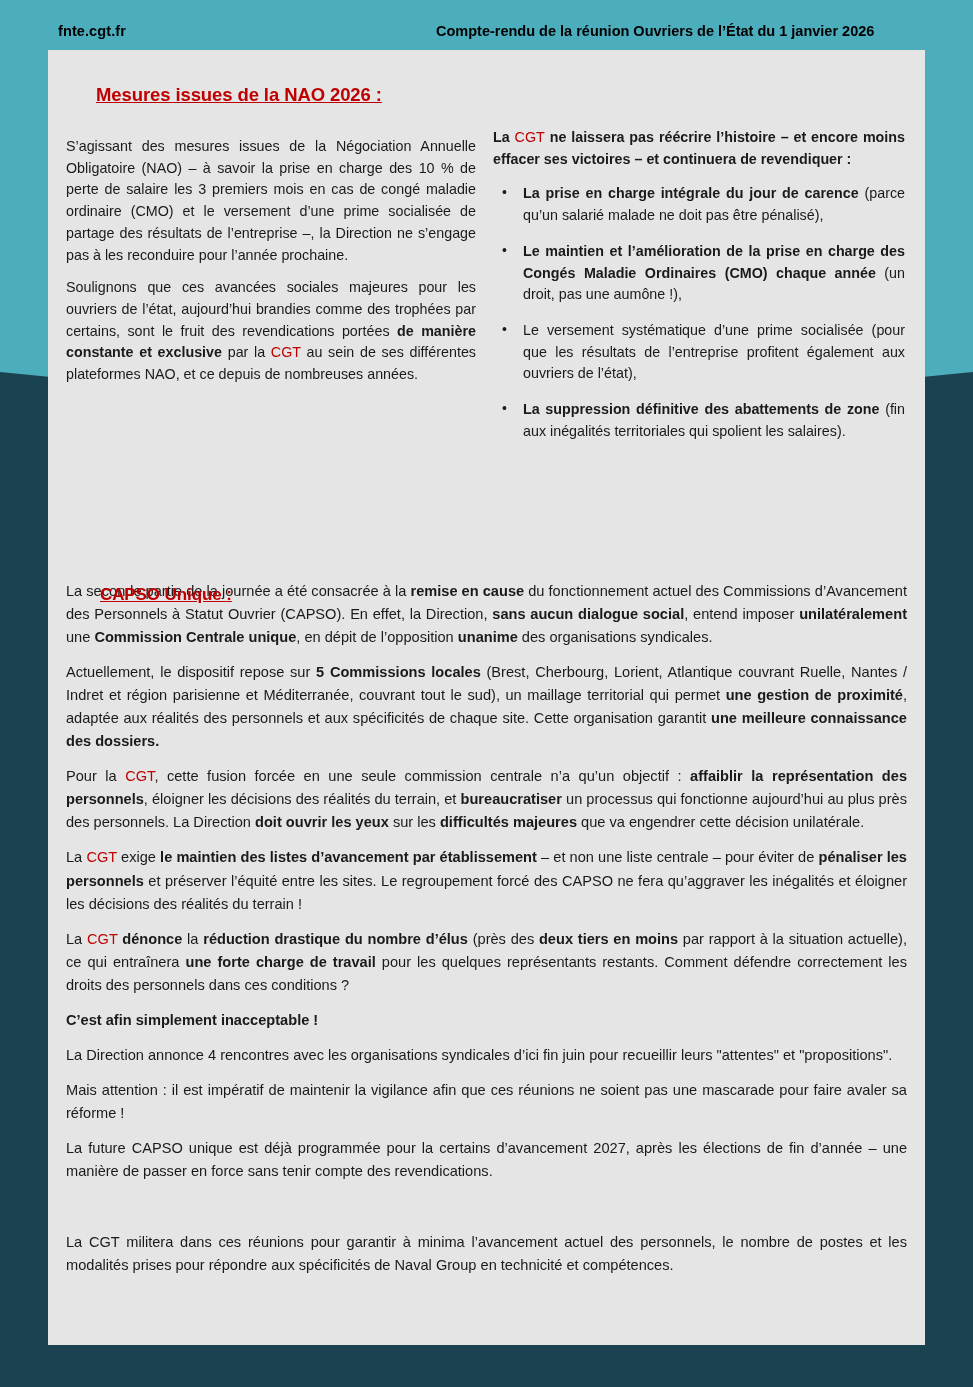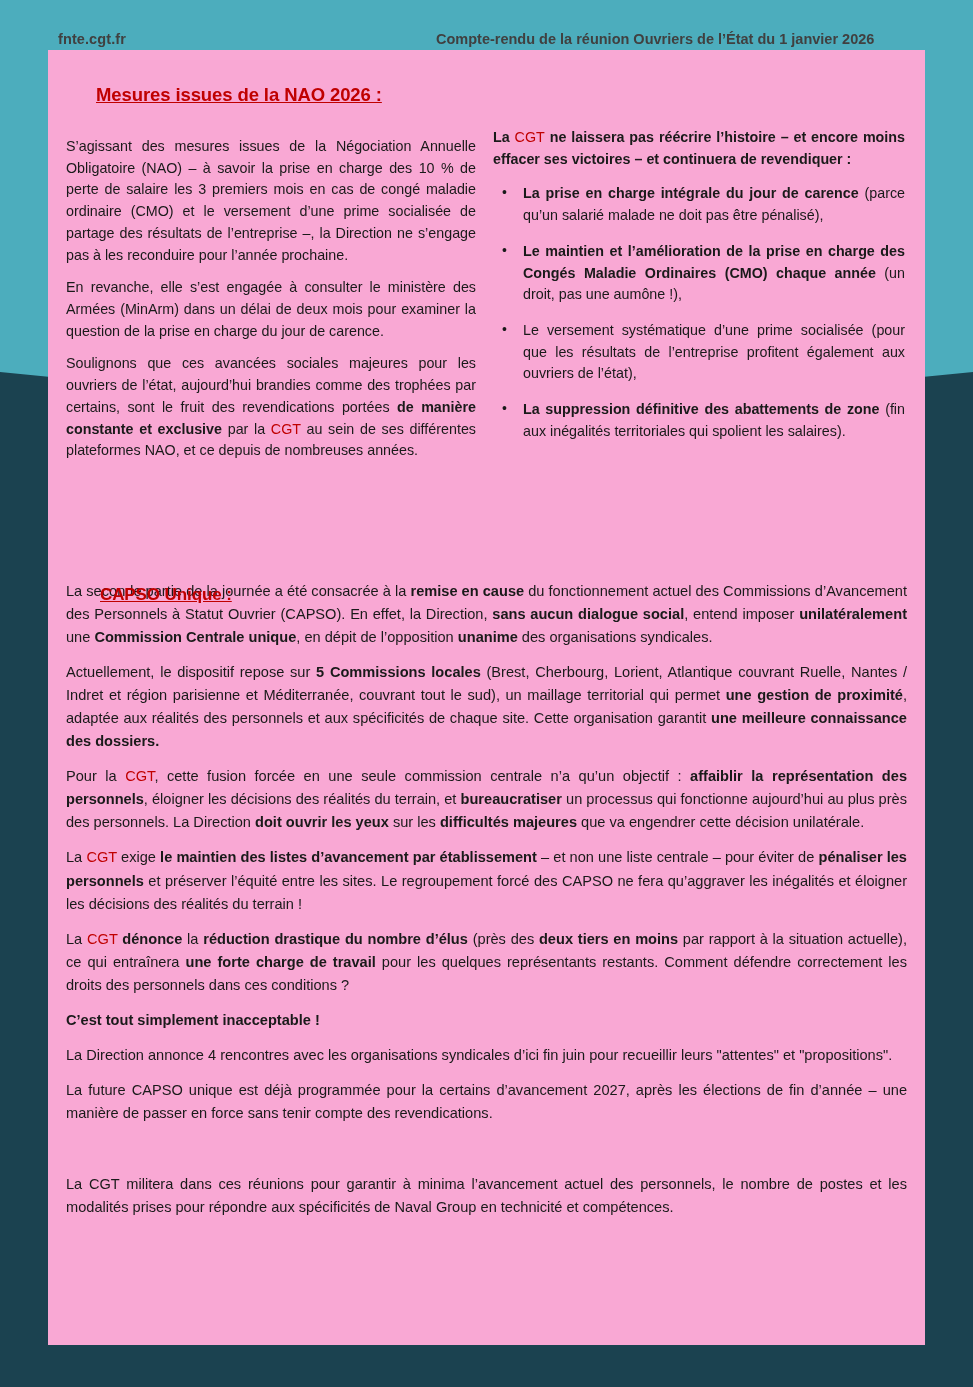--- a/index.html
+++ b/index.html
@@ -35,27 +35,27 @@
       486px 420px,
       973px 372px,
       973px 1387px,
       0 1387px
     );
   }
 
   
   #header {
     position: absolute;
-    left: 0; top: 16px;
+    left: 0; top: 8px;
     width: 973px;
     height: 62px;
     z-index: 3;
     display: flex;
     align-items: center;
-    color: #404040;
+    color: #000000;
     font-weight: bold;
     font-size: 14.5px;
   }
   #site-url {
     position: absolute;
     left: 58px;
     top: 15px;
     letter-spacing: 0.1px;
   }
   #header-title {
@@ -65,21 +65,21 @@
     white-space: nowrap;
   }
 
   
   #sheet {
     position: absolute;
     left: 48px;
     top: 50px;
     width: 877px;
     height: 1295px;
-    background: #f9a8d4;
+    background: #e5e5e5;
     z-index: 2;
     box-sizing: border-box;
     padding: 0;
   }
 
   
   .doc {
     position: absolute;
     left: 0; top: 0;
     width: 877px;
@@ -187,21 +187,20 @@
 </div>
 
 <div id="sheet">
   <div class="doc">
 
     <div id="title-nao" class="section-title">Mesures issues de la NAO 2026 :</div>
 
     <div id="two-col">
       <div id="col-left">
           <p><span>S’agissant des mesures issues de la Négociation Annuelle Obligatoire (NAO) – à savoir la prise en charge des 10 % de perte de salaire les 3 premiers mois en cas de congé maladie ordinaire (CMO) et le versement d’une prime socialisée de partage des résultats de l’entreprise –, la Direction ne s’engage pas à les reconduire pour l’année prochaine.</span></p>
-          <p><span>En revanche, elle s’est engagée à consulter le ministère des Armées (MinArm) dans un délai de deux mois pour examiner la question de la prise en charge du jour de carence.</span></p>
           <p><span>Soulignons que ces avancées sociales majeures pour les ouvriers de l’état, aujourd’hui brandies comme des trophées par certains, sont le fruit des revendications portées </span><span style="font-weight: bold;">de manière constante et exclusive</span><span> par la </span><span class="cgt">CGT</span><span> au sein de ses différentes plateformes NAO, et ce depuis de nombreuses années.</span></p>
         </div>
 
       <div id="col-right">
         <p><span style="font-weight: bold;">La </span><span class="cgt">CGT</span><span style="font-weight: bold;"> ne laissera pas réécrire l’histoire – et encore moins effacer ses victoires – et continuera de revendiquer :</span></p>
         <ul class="reqs">
             <li><span class="bullet">•</span><span style="font-weight: bold;">La prise en charge intégrale du jour de carence</span><span> (parce qu’un salarié malade ne doit pas être pénalisé),</span></li>
             <li><span class="bullet">•</span><span style="font-weight: bold;">Le maintien et l’amélioration de la prise en charge des Congés Maladie Ordinaires (CMO) chaque année</span><span> (un droit, pas une aumône !),</span></li>
             <li><span class="bullet">•</span><span style="font-weight: normal;">Le versement systématique d’une prime socialisée</span><span> (pour que les résultats de l’entreprise profitent également aux ouvriers de l’état),</span></li>
             <li><span class="bullet">•</span><span style="font-weight: bold;">La suppression définitive des abattements de zone</span><span> (fin aux inégalités territoriales qui spolient les salaires).</span></li>
@@ -210,20 +209,21 @@
     </div>
 
     <div id="title-capso" class="section-title">CAPSO Unique :</div>
 
     <div id="lower">
         <p><span>La seconde partie de la journée a été consacrée à la </span><span style="font-weight: bold;">remise en cause</span><span> du fonctionnement actuel des Commissions d’Avancement des Personnels à Statut Ouvrier (CAPSO). En effet, la Direction, </span><span style="font-weight: bold;">sans aucun dialogue social</span><span>, entend imposer </span><span style="font-weight: bold;">unilatéralement</span><span> une </span><span style="font-weight: bold;">Commission Centrale unique</span><span>, en dépit de l’opposition </span><span style="font-weight: bold;">unanime</span><span> des organisations syndicales.</span></p>
         <p><span>Actuellement, le dispositif repose sur </span><span style="font-weight: bold;">5 Commissions locales</span><span> (Brest, Cherbourg, Lorient, Atlantique couvrant Ruelle, Nantes / Indret et région parisienne et Méditerranée, couvrant tout le sud), un maillage territorial qui permet </span><span style="font-weight: bold;">une gestion de proximité</span><span>, adaptée aux réalités des personnels et aux spécificités de chaque site. Cette organisation garantit </span><span style="font-weight: bold;">une meilleure connaissance des dossiers.</span></p>
         <p><span>Pour la </span><span class="cgt">CGT</span><span>, cette fusion forcée en une seule commission centrale n’a qu’un objectif : </span><span style="font-weight: bold;">affaiblir la représentation des personnels</span><span>, éloigner les décisions des réalités du terrain, et </span><span style="font-weight: bold;">bureaucratiser</span><span> un processus qui fonctionne aujourd’hui au plus près des personnels. La Direction </span><span style="font-weight: bold;">doit ouvrir les yeux</span><span> sur les </span><span style="font-weight: bold;">difficultés majeures</span><span> que va engendrer cette décision unilatérale.</span></p>
         <p><span>La </span><span class="cgt">CGT</span><span> exige </span><span style="font-weight: bold;">le maintien des listes d’avancement par établissement</span><span> – et non une liste centrale – pour éviter de </span><span style="font-weight: bold;">pénaliser les personnels</span><span> et préserver l’équité entre les sites. Le regroupement forcé des CAPSO ne fera qu’aggraver les inégalités et éloigner les décisions des réalités du terrain !</span></p>
         <p><span>La </span><span class="cgt">CGT</span><span> </span><span style="font-weight: bold;">dénonce</span><span> la </span><span style="font-weight: bold;">réduction drastique du nombre d’élus</span><span> (près des </span><span style="font-weight: bold;">deux tiers en moins</span><span> par rapport à la situation actuelle), ce qui entraînera </span><span style="font-weight: bold;">une forte charge de travail</span><span> pour les quelques représentants restants. Comment défendre correctement les droits des personnels dans ces conditions ?</span></p>
-        <p><span style="font-weight: bold;">C’est tout simplement inacceptable !</span></p>
+        <p><span style="font-weight: bold;">C’est afin simplement inacceptable !</span></p>
         <p><span>La Direction annonce 4 rencontres avec les organisations syndicales d’ici fin juin pour recueillir leurs "attentes" et "propositions".</span></p>
+        <p><span>Mais attention : il est impératif de maintenir la vigilance afin que ces réunions ne soient pas une mascarade pour faire avaler sa réforme !</span></p>
         <p class="spacer-after"><span>La future CAPSO unique est déjà programmée pour la certains d’avancement 2027, après les élections de fin d’année – une manière de passer en force sans tenir compte des revendications.</span></p>
         <p><span>La CGT militera dans ces réunions pour garantir à minima l’avancement actuel des personnels, le nombre de postes et les modalités prises pour répondre aux spécificités de Naval Group en technicité et compétences.</span></p>
       </div>
 
   </div>
 </div>
 
 </body></html>

